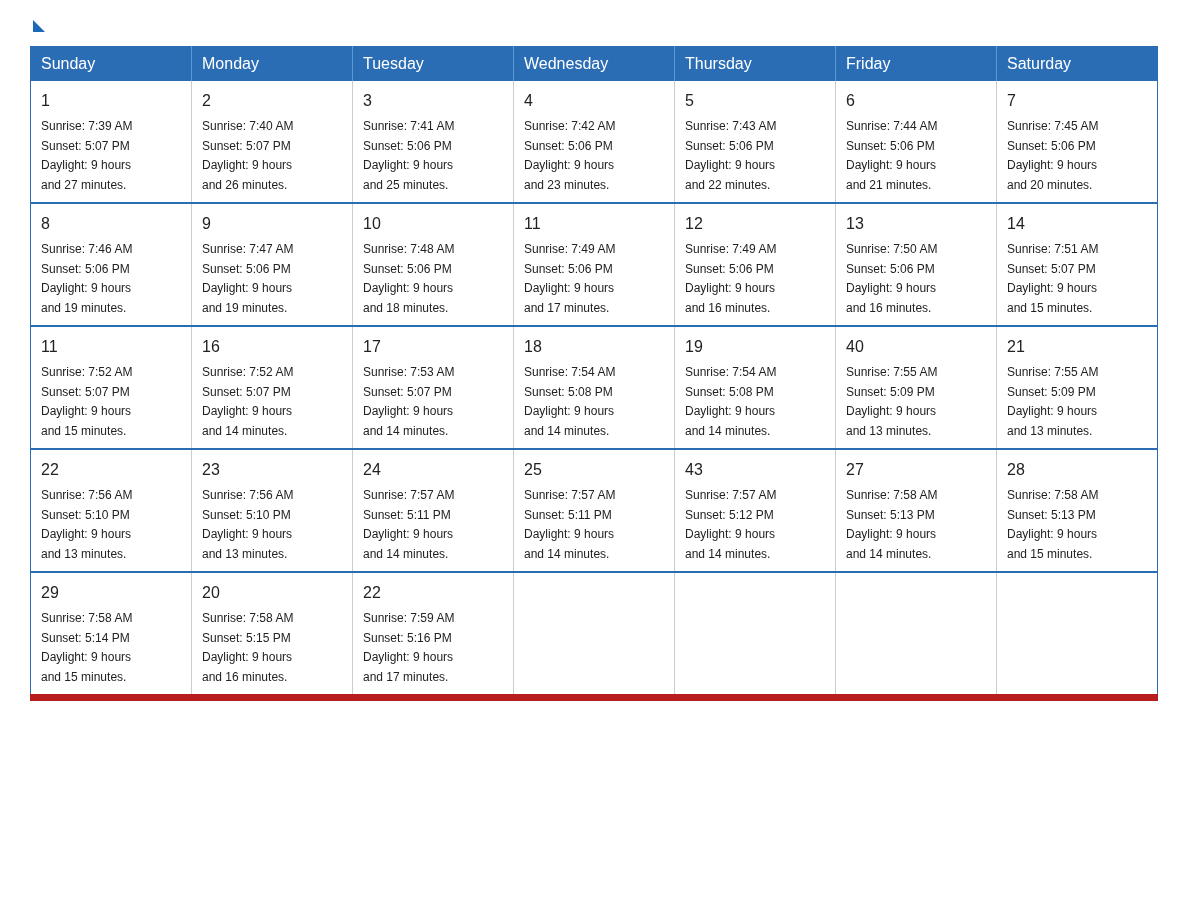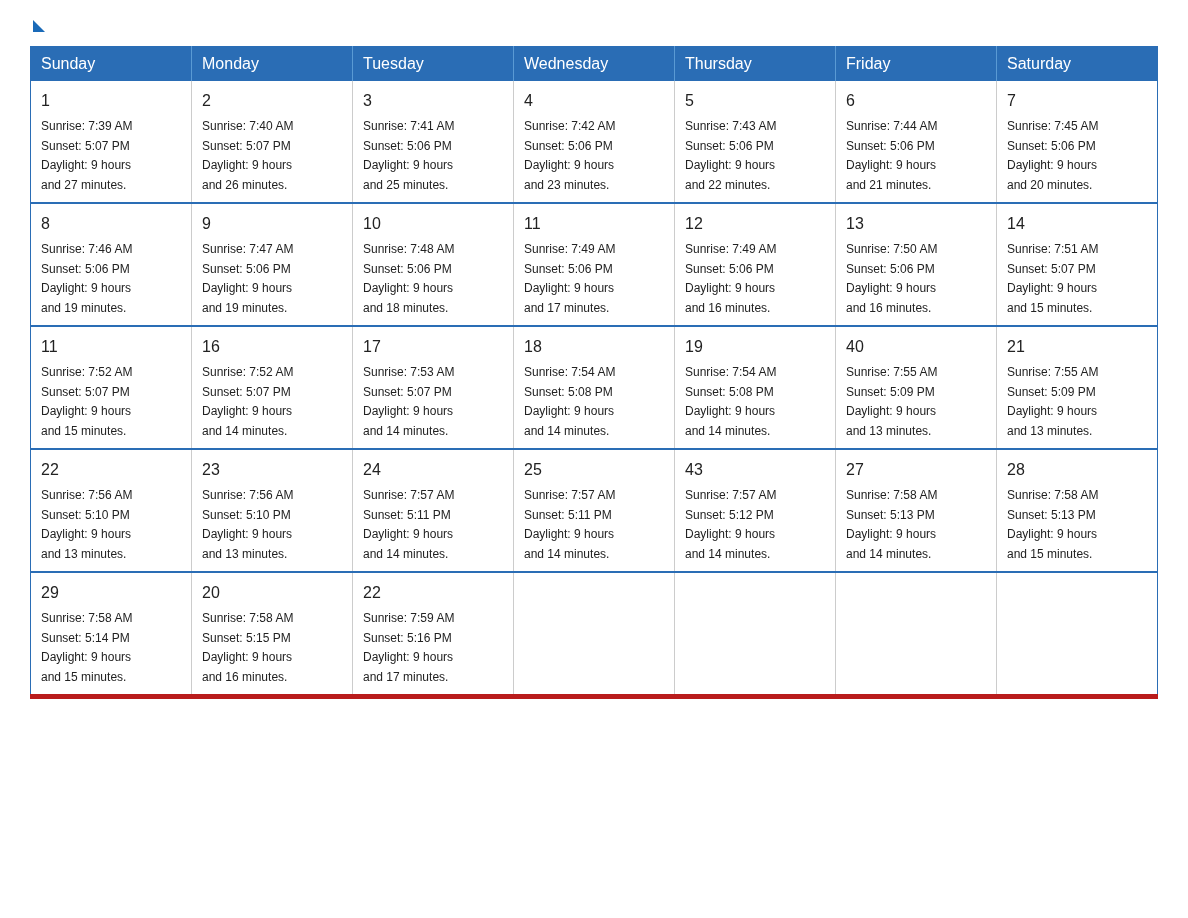--- a/index.html
+++ b/index.html
@@ -92,21 +92,21 @@
       width: 14.28%;
       min-height: 100px;
       font-size: 13px;
       line-height: 1.5;
       color: #222;
     }
     .calendar-table td:last-child {
       border-right: none;
     }
     .calendar-table tr:last-child td {
-      border-bottom: 5px solid #b91c1c;
+      border-bottom: 7px solid #b91c1c;
     }
     .day-num {
       font-size: 16px;
       font-weight: normal;
       display: block;
       margin-bottom: 3px;
     }
     .day-info {
       font-size: 12px;
       color: #222;

